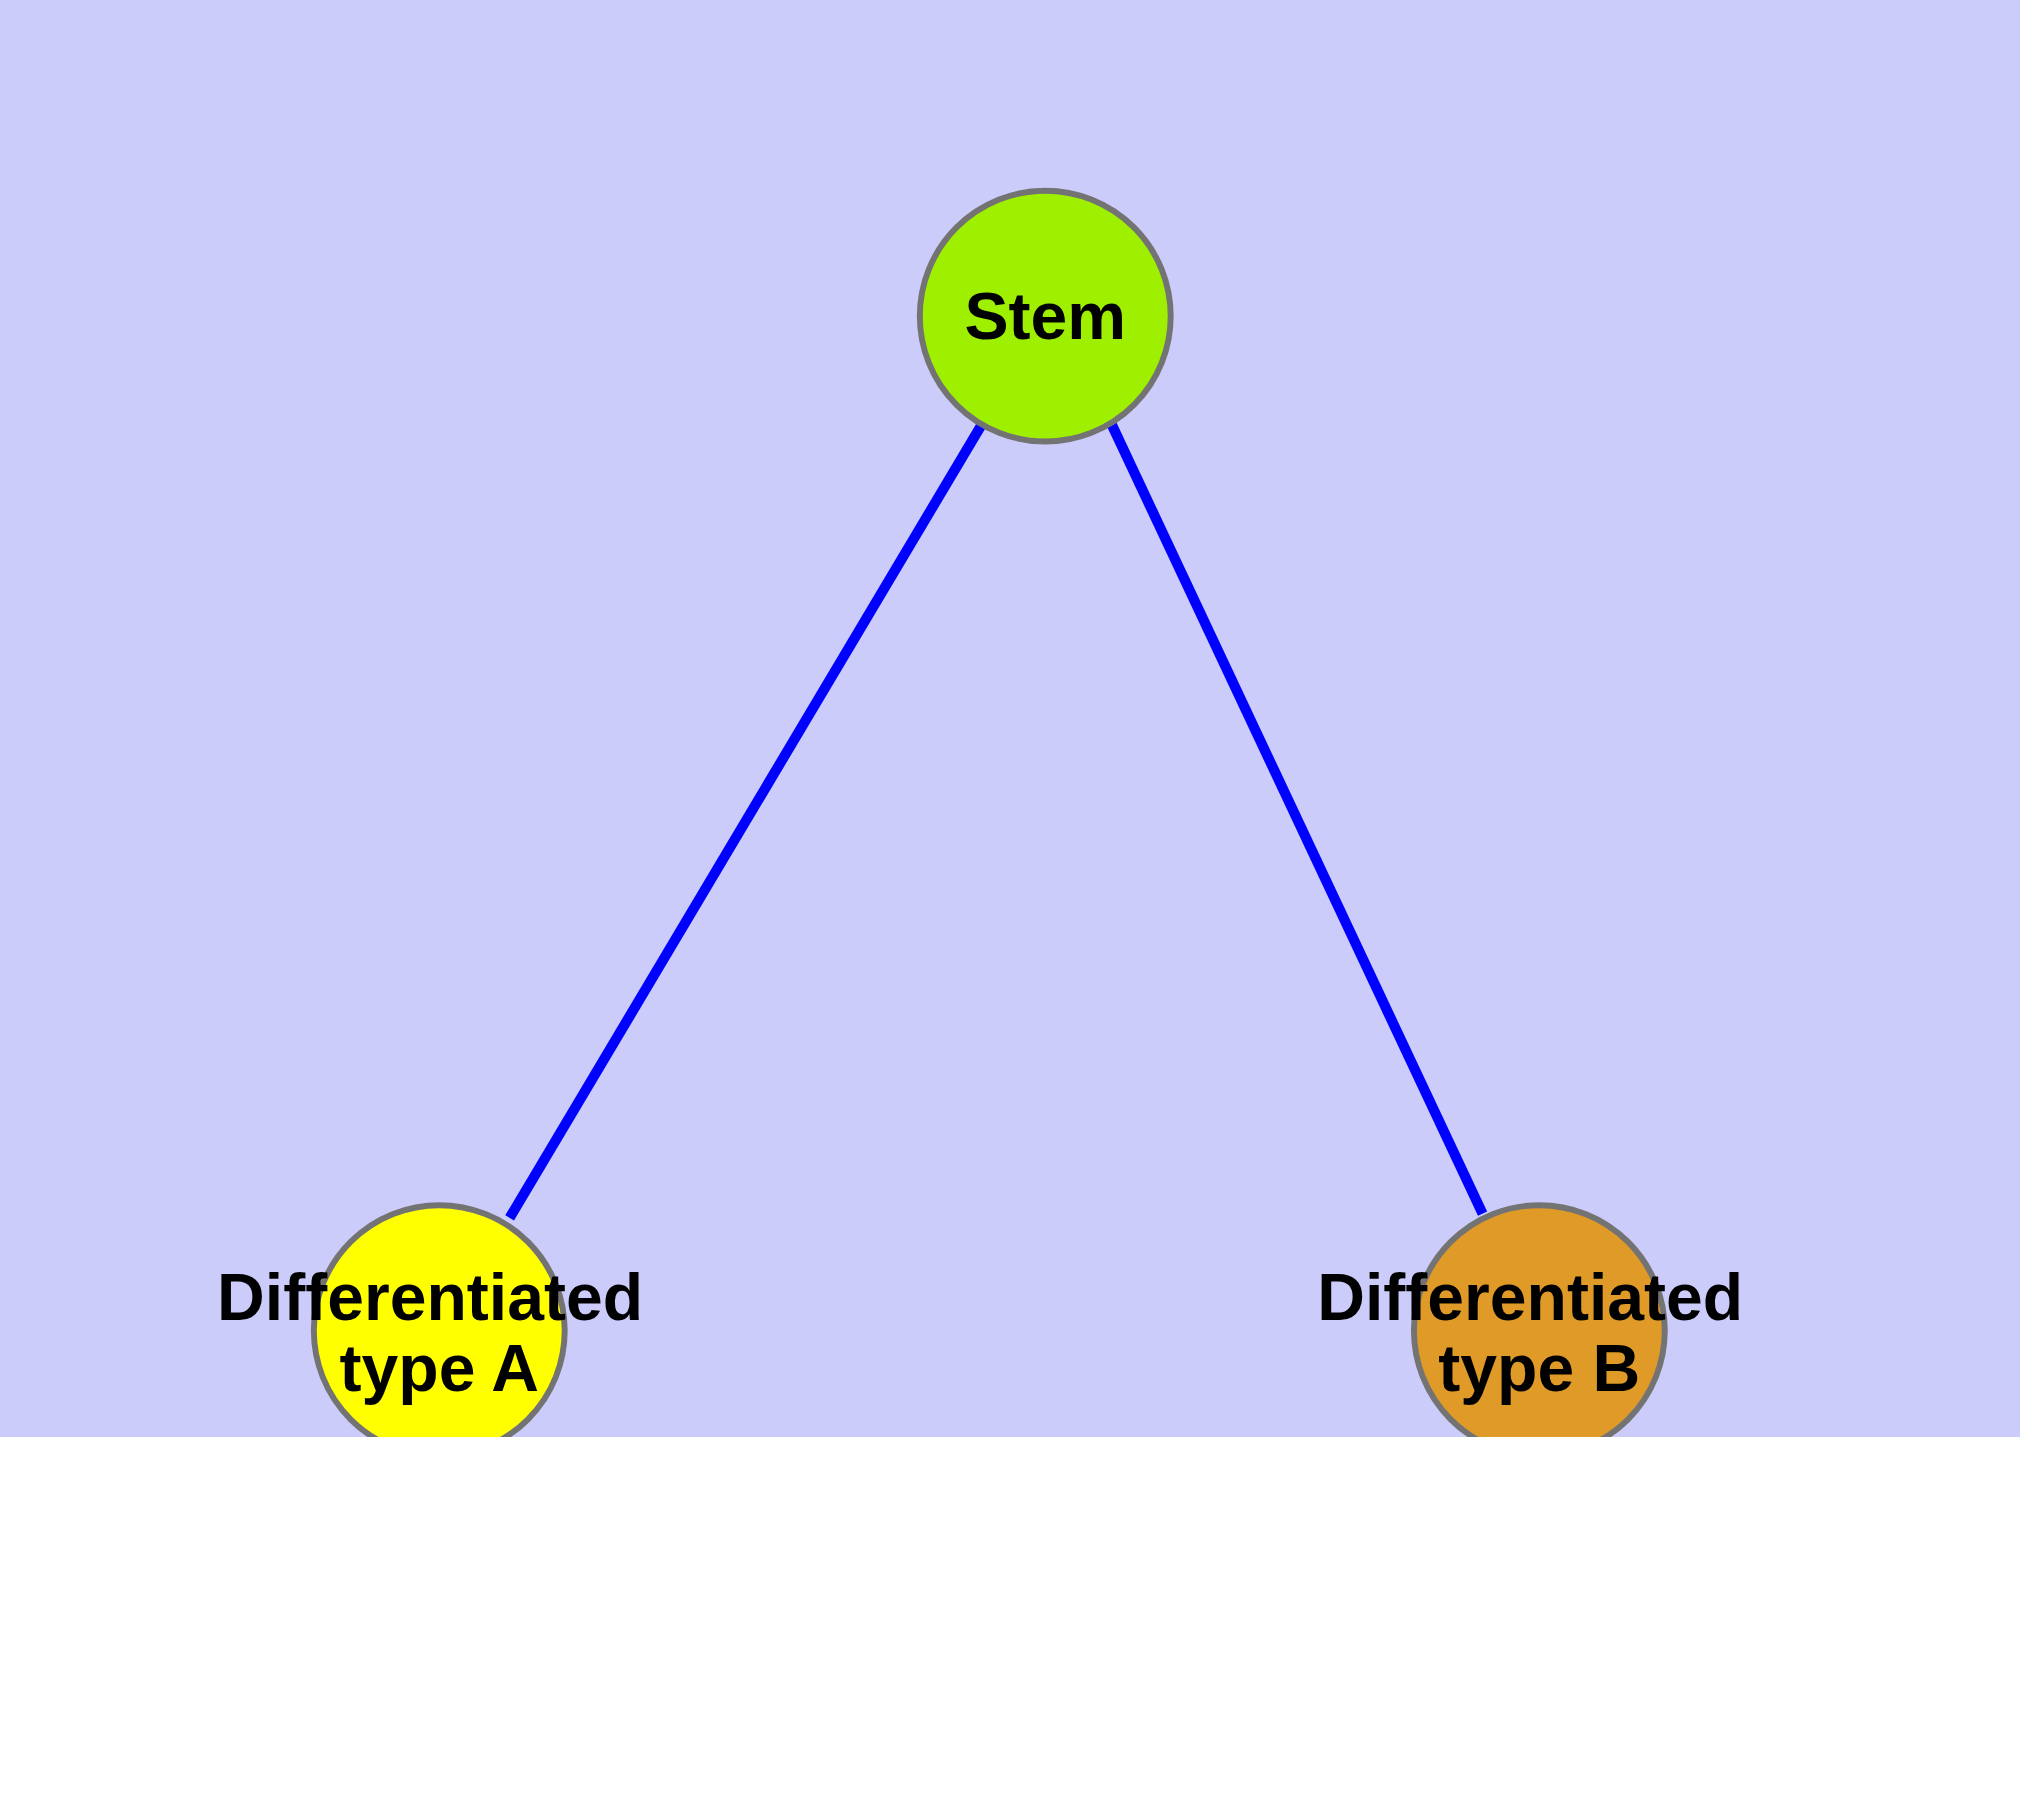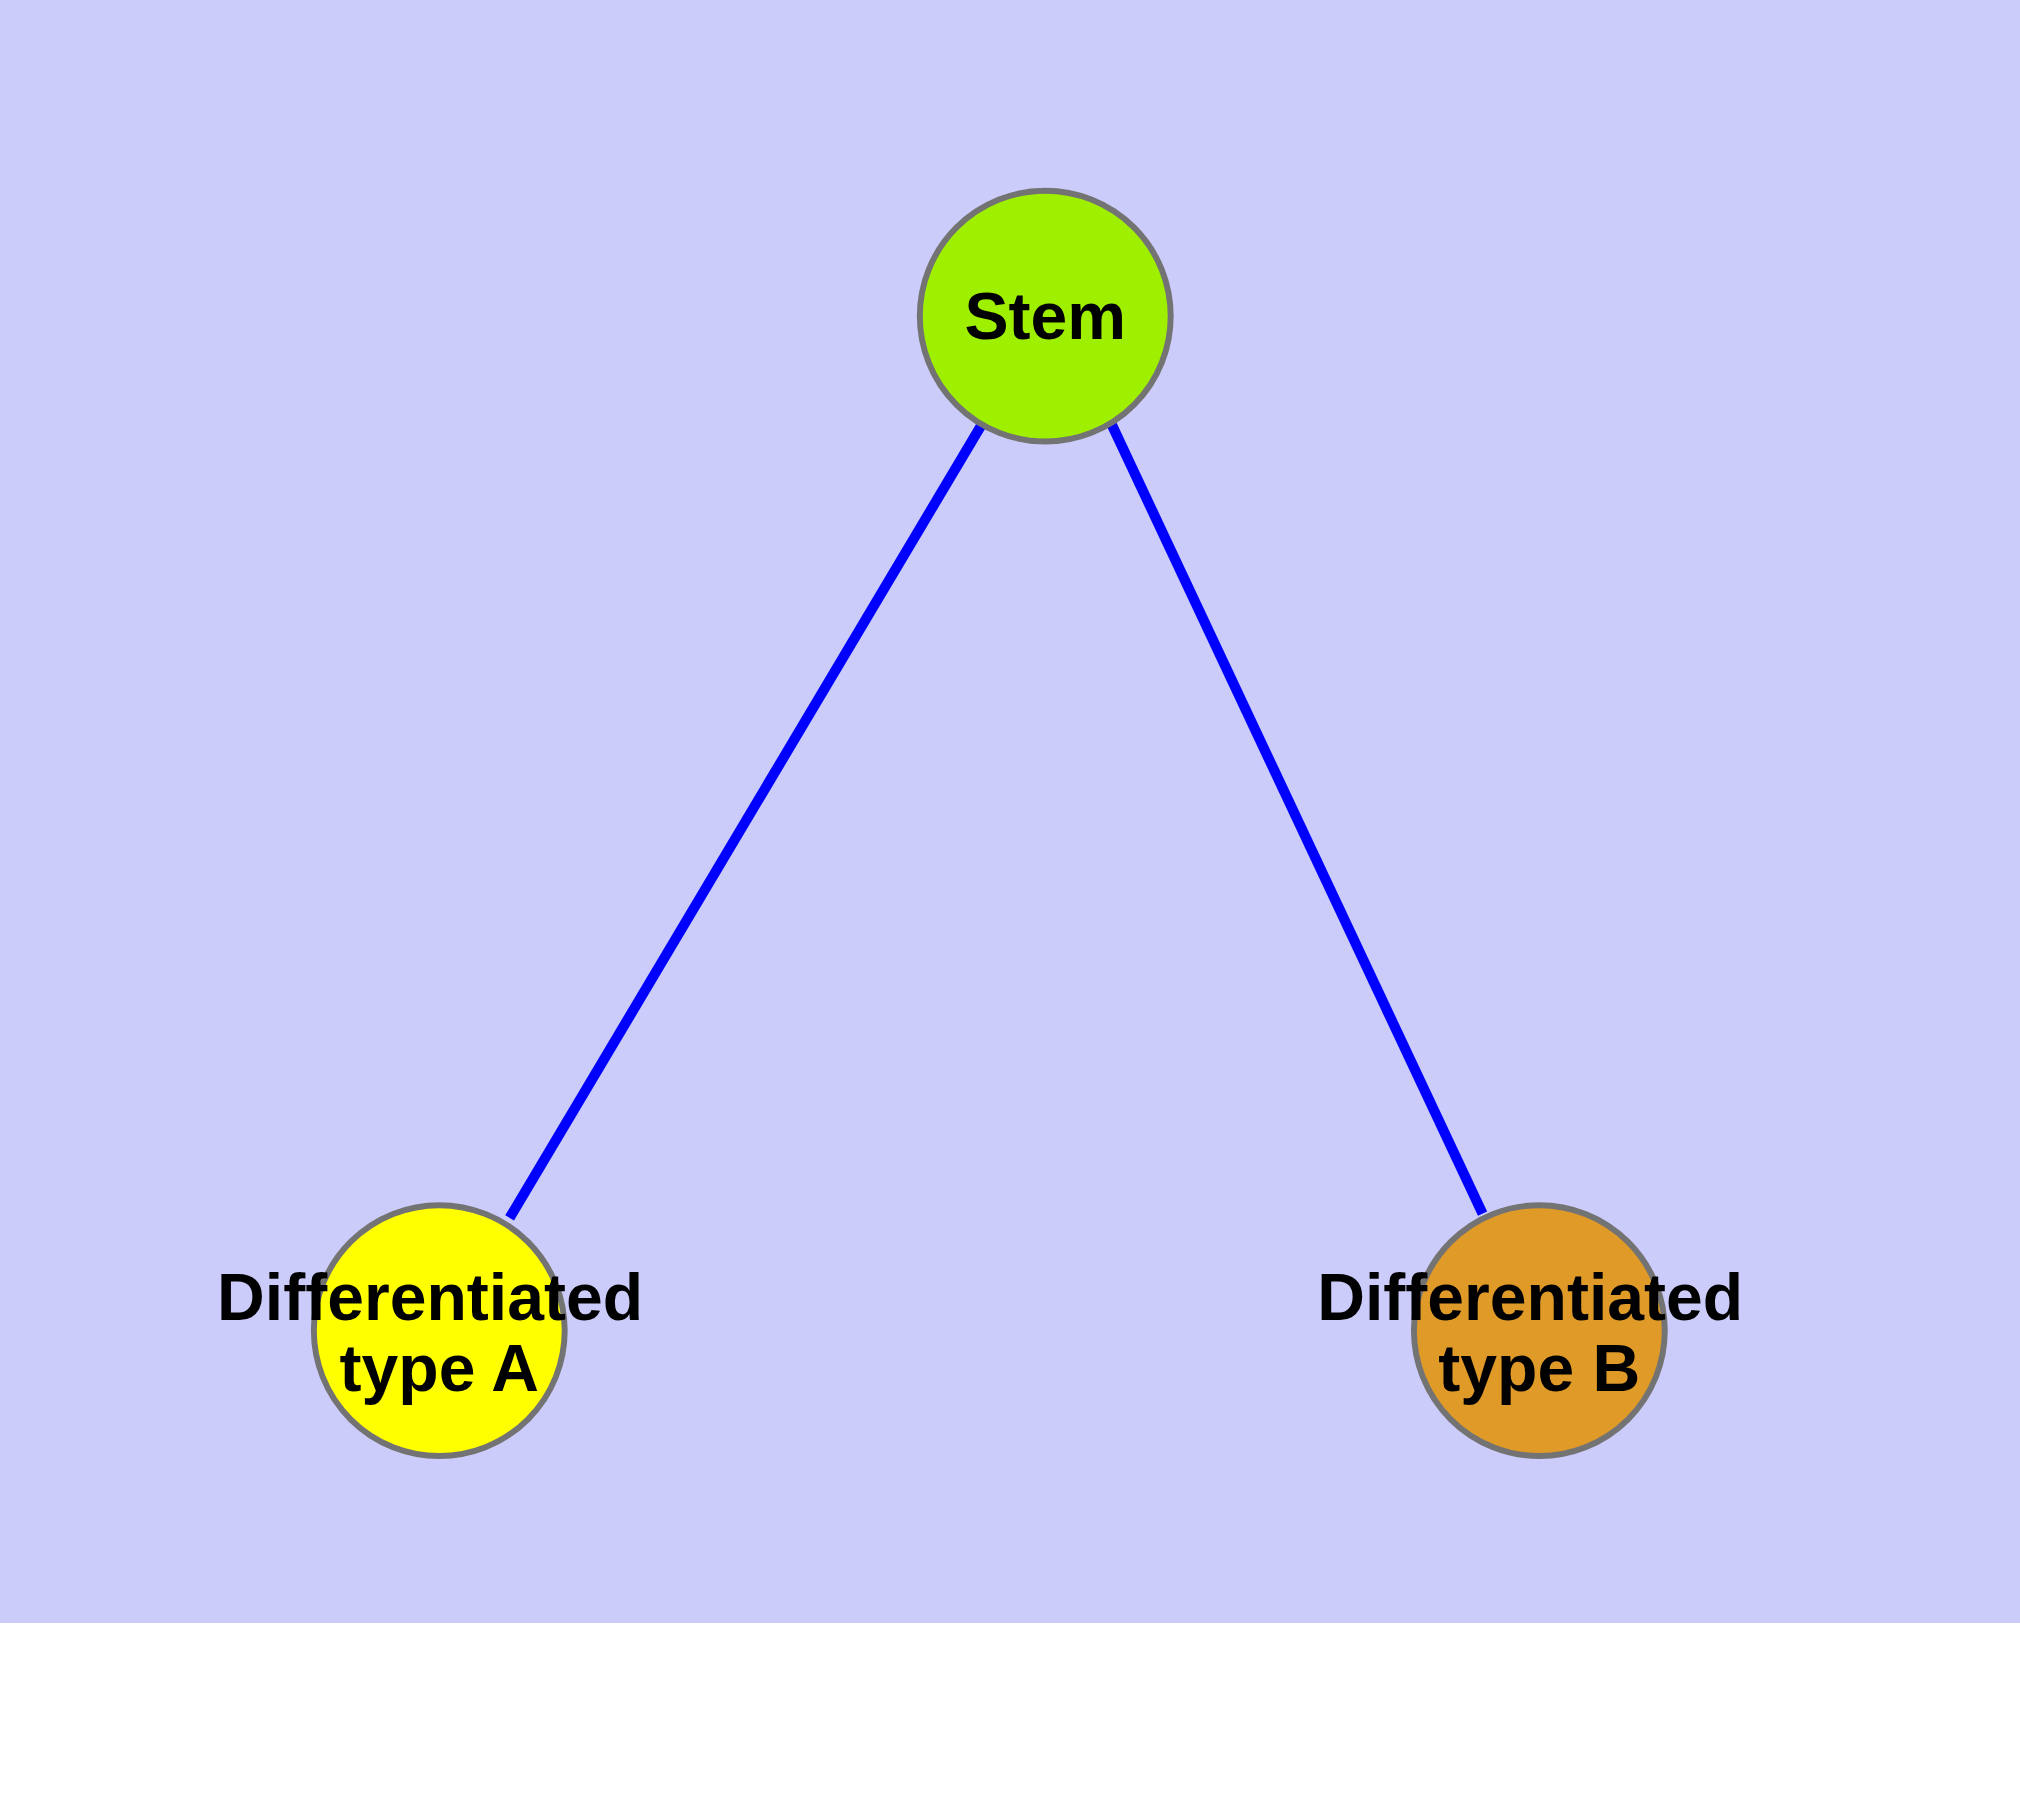--- a/index.html
+++ b/index.html
@@ -37,21 +37,21 @@
   .graph-edge {
     stroke: #0000ff;
     stroke-width: 12;
     stroke-linecap: butt;
     fill: none;
   }
 </style>
 </head>
 <body>
 
-<div id="canvas" style="width: 2021px; height: 1623px; background: rgb(204, 204, 250);">
+<div id="canvas" style="width: 2021px; height: 1437px; background: rgb(204, 204, 250);">
   <svg id="graph-svg" viewBox="0 0 2384 2138" xmlns="http://www.w3.org/2000/svg" style="width: 2021px; height: 1812px;">
 
     <g>
       <line class="graph-edge" x1="1158" y1="501" x2="601" y2="1437" stroke="#0000ff" stroke-width="12"></line>
       <line class="graph-edge" x1="1311" y1="500" x2="1749" y2="1432" stroke="#0000ff" stroke-width="12"></line>
     </g>
 
     <g>
 
       <g>

